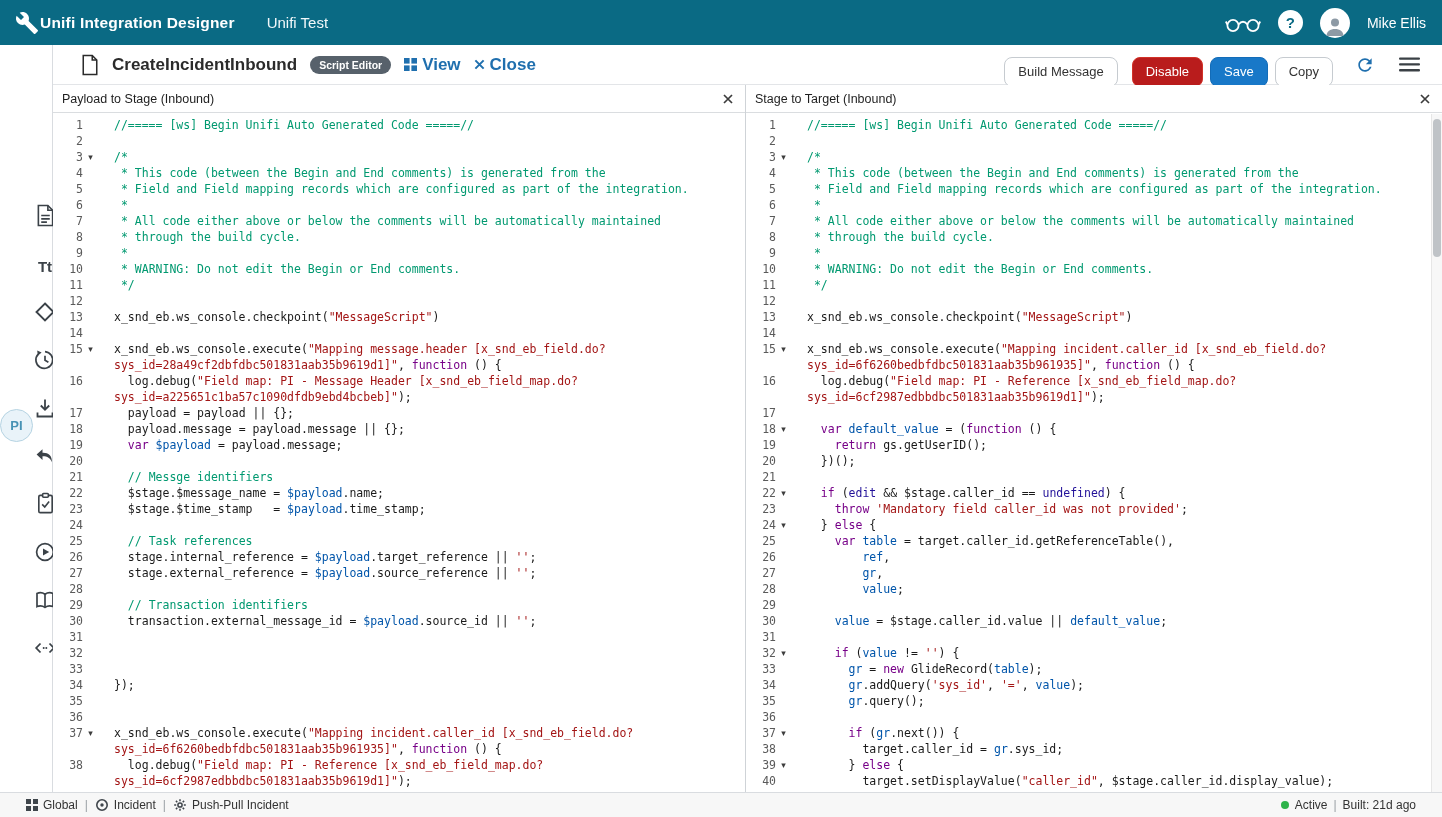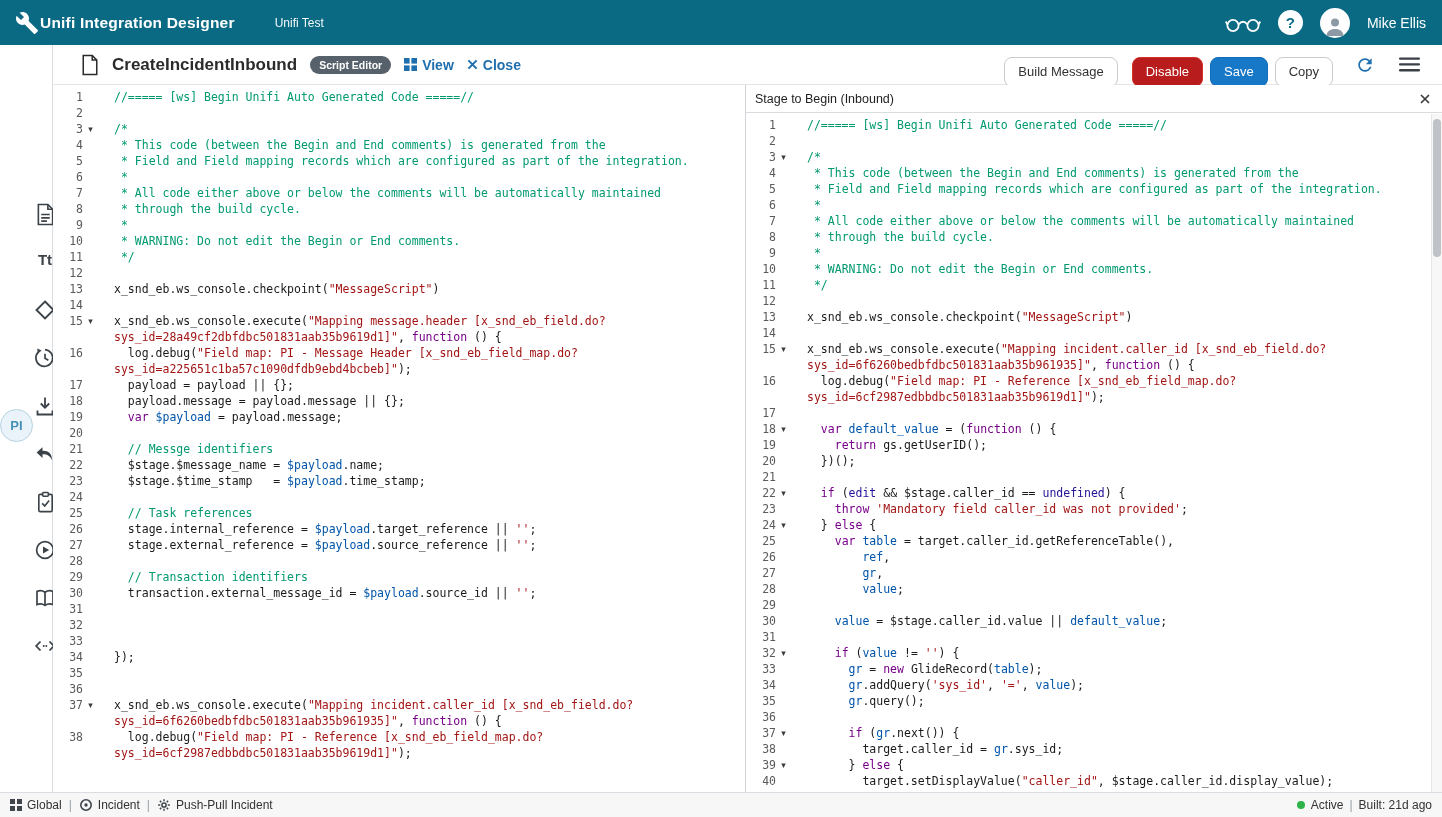--- a/index.html
+++ b/index.html
@@ -8,47 +8,47 @@
     width:1442px; height:817px; overflow:hidden; background:#fff;
     font-family:"Liberation Sans", sans-serif; color:#2b2b2b;
     -webkit-font-smoothing:antialiased;
   }
   svg { display:block; }
 
   
   .topbar { height:45px; background:#0a6a84; display:flex; align-items:center; padding:0 16px 0 14px; color:#fff; }
   .wrench { width:26px; height:26px; display:flex; align-items:center; justify-content:center; }
   .app-title { font-size:15.5px; font-weight:700; letter-spacing:.2px; white-space:nowrap; }
-  .env { margin-left:40px; font-size:12px; color:#f2f8fa; }
+  .env { margin-left:32px; font-size:15px; color:#f2f8fa; }
   .topbar-right { margin-left:auto; display:flex; align-items:center; gap:17px; }
   .glasses { display:flex; align-items:center; cursor:pointer; }
   .help-circle { width:25px; height:25px; border-radius:50%; background:#fff; color:#0a6a84; font-weight:700; font-size:15px; display:flex; align-items:center; justify-content:center; cursor:pointer; }
   .avatar-circle { width:30px; height:30px; border-radius:50%; background:#fff; display:flex; align-items:flex-end; justify-content:center; overflow:hidden; cursor:pointer; }
   .user-name { font-size:14px; cursor:pointer; }
 
   
   .body-row { display:flex; height:747px; }
 
   
   .rail { width:53px; flex:none; border-right:1px solid #d9dce0; display:flex; align-items:center; background:#fff; }
   .pi-avatar { width:33px; height:33px; border-radius:50%; background:#e9f3f9; border:1px solid #b5d3e2; color:#4792b4; font-weight:700; font-size:13px; display:flex; align-items:center; justify-content:center; margin-top:13px; cursor:pointer; flex:none; }
   .rail-icons { display:flex; flex-direction:column; gap:24px; margin-top:25px; align-items:center; }
-  .rail-icon { width:24px; height:24px; display:flex; align-items:flex-start; justify-content:center; cursor:pointer; color:#3b4248; }
+  .rail-icon { width:24px; height:24px; display:flex; align-items:flex-end; justify-content:center; cursor:pointer; color:#3b4248; }
   .tt-label { font-size:15px; font-weight:700; color:#3b4248; }
   .rail-bottom { margin-top:auto; width:100%; border-top:1px solid #e0e3e6; height:27px; display:flex; align-items:center; justify-content:center; cursor:pointer; }
 
   
   .main-col { flex:1; display:flex; flex-direction:column; min-width:0; }
 
   
   .toolbar { height:40px; flex:none; display:flex; align-items:center; padding:0 14px 0 28px; gap:13px; border-bottom:1px solid #e3e5e8; background:#fff; }
   .doc-icon { display:flex; }
   .record-title { font-size:17px; font-weight:700; color:#2b2b2b; white-space:nowrap; }
   .badge { background:#57616b; color:#fff; font-size:10.5px; font-weight:700; padding:3px 9px; border-radius:9px; white-space:nowrap; }
-  .tb-link { color:#1f6fae; font-size:14px; font-weight:600; display:flex; align-items:center; gap:5px; cursor:pointer; white-space:nowrap; }
+  .tb-link { color:#1f6fae; font-size:17px; font-weight:600; display:flex; align-items:center; gap:5px; cursor:pointer; white-space:nowrap; }
   .toolbar-right { margin-left:auto; display:flex; align-items:center; gap:7px; }
   .btn { height:30px; padding:0 13px; font-size:13px; border-radius:8px; border:1px solid #c6cbd0; background:#fff; color:#333; display:flex; align-items:center; cursor:pointer; font-family:inherit; white-space:nowrap;margin-top:14px; }
   .btn-danger { background:#b91c1c; border-color:#d23228; color:#fff; }
   .btn-primary { background:#1878c8; border-color:#136cb8; color:#fff;text-align:center; }
   .btn-build { margin-right:7px; }
   .refresh { margin-left:15px; cursor:pointer; display:flex; }
   .hamburger { margin-left:17px; margin-right:8px; cursor:pointer; display:flex; }
 
   
   .panes { flex:1; display:flex; min-height:0; }
@@ -69,21 +69,21 @@
   .tok-str { color:#a31515; }
   .tok-kw  { color:#770088; }
   .tok-var { color:#0055aa; }
   .tok-atom{ color:#221199; }
 
   
   .vscroll { position:absolute; top:29px; right:0; bottom:0; width:11px; background:#f7f7f7; border-left:1px solid #e6e6e6; }
   .vscroll-thumb { position:absolute; top:5px; left:1px; width:8px; height:138px; border-radius:4px; background:#bfc3c7; cursor:pointer; }
 
   
-  .statusbar { height:25px; border-top:1px solid #d9dce0; background:#f7f7f7; display:flex; align-items:center; padding:0 10px; font-size:12px; color:#333; gap:7px; }
+  .statusbar { height:25px; border-top:1px solid #d9dce0; background:#f7f7f7; display:flex; align-items:center; padding:0 26px; font-size:12px; color:#333; gap:7px; }
   .sb-item { display:flex; align-items:center; gap:5px; cursor:pointer; white-space:nowrap; }
   .sb-ic { display:flex; color:#3f454b; }
   .sb-sep { color:#9aa0a5; }
   .sb-right { margin-left:auto; display:flex; align-items:center; gap:6px; white-space:nowrap; }
   .dot { width:8px; height:8px; border-radius:50%; background:#2eb34a; }
 </style>
 </head>
 <body>
 
 <div class="app">
@@ -233,20 +233,28 @@
                 <rect x="0" y="6.3" width="21" height="2.3" rx="1" fill="#3a4045"></rect>
                 <rect x="0" y="12.1" width="21" height="2.3" rx="1" fill="#3a4045"></rect>
               </svg>
           </span>
         </div>
       </div>
 
       <div class="panes">
 
         <section class="pane pane-left">
+          <div class="pane-header">
+            <span class="pane-title">Payload to Stage (Inbound)</span>
+            <span class="pane-close">
+              <svg width="10" height="10" viewBox="0 0 10 10" stroke="#3c3c3c" stroke-width="1.7">
+                  <path d="M1 1 L9 9 M9 1 L1 9"></path>
+                </svg>
+            </span>
+          </div>
           <div class="editor">
               <div class="code-row">
                 <span class="gutter-num">1</span>
                 <span class="fold"></span>
                 <span class="code-text"><span class="tok-com">//===== [ws] Begin Unifi Auto Generated Code =====//</span></span>
               </div>
               <div class="code-row">
                 <span class="gutter-num">2</span>
                 <span class="fold"></span>
                 <span class="code-text"></span>
@@ -429,21 +437,21 @@
               <div class="code-row">
                 <span class="gutter-num">38</span>
                 <span class="fold"></span>
                 <span class="code-text">  log.debug(<span class="tok-str">"Field map: PI - Reference [x_snd_eb_field_map.do?<wbr>sys_id=6cf2987edbbdbc501831aab35b9619d1]"</span>);</span>
               </div>
             </div>
         </section>
 
         <section class="pane pane-right">
           <div class="pane-header">
-            <span class="pane-title">Stage to Begin (Inbound)</span>
+            <span class="pane-title">Stage to Target (Inbound)</span>
             <span class="pane-close">
               <svg width="10" height="10" viewBox="0 0 10 10" stroke="#3c3c3c" stroke-width="1.7">
                   <path d="M1 1 L9 9 M9 1 L1 9"></path>
                 </svg>
             </span>
           </div>
           <div class="editor">
               <div class="code-row">
                 <span class="gutter-num">1</span>
                 <span class="fold"></span>

